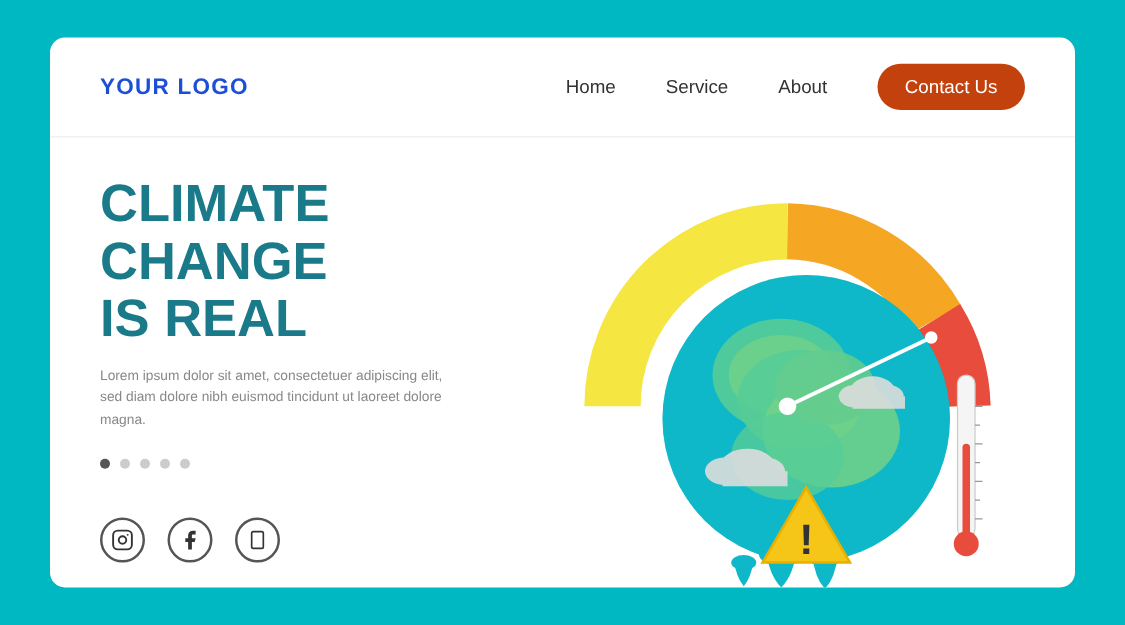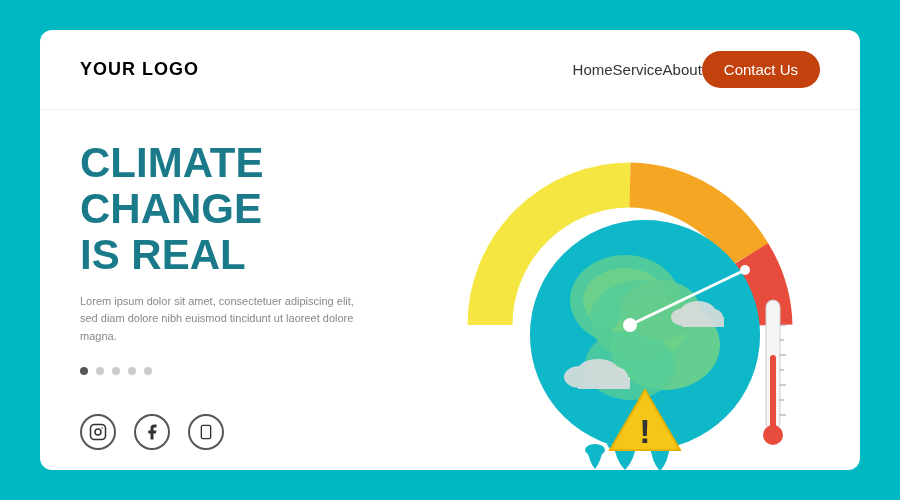--- a/index.html
+++ b/index.html
@@ -28,27 +28,28 @@
       display: flex;
       align-items: center;
       padding: 0 40px;
       height: 80px;
       border-bottom: 1px solid #eee;
       flex-shrink: 0;
     }
     .logo {
       font-weight: 900;
       font-size: 18px;
-      color: #000000;
+      color: #1d4ed8;
       letter-spacing: 1px;
       margin-right: auto;
     }
     .nav {
       display: flex;
       align-items: center;
+      gap: 40px;
     }
     .nav-link {
       font-size: 15px;
       color: #333;
       cursor: pointer;
       text-decoration: none;
     }
     .nav-contact {
       background: #c2410c;
       color: #fff !important;

